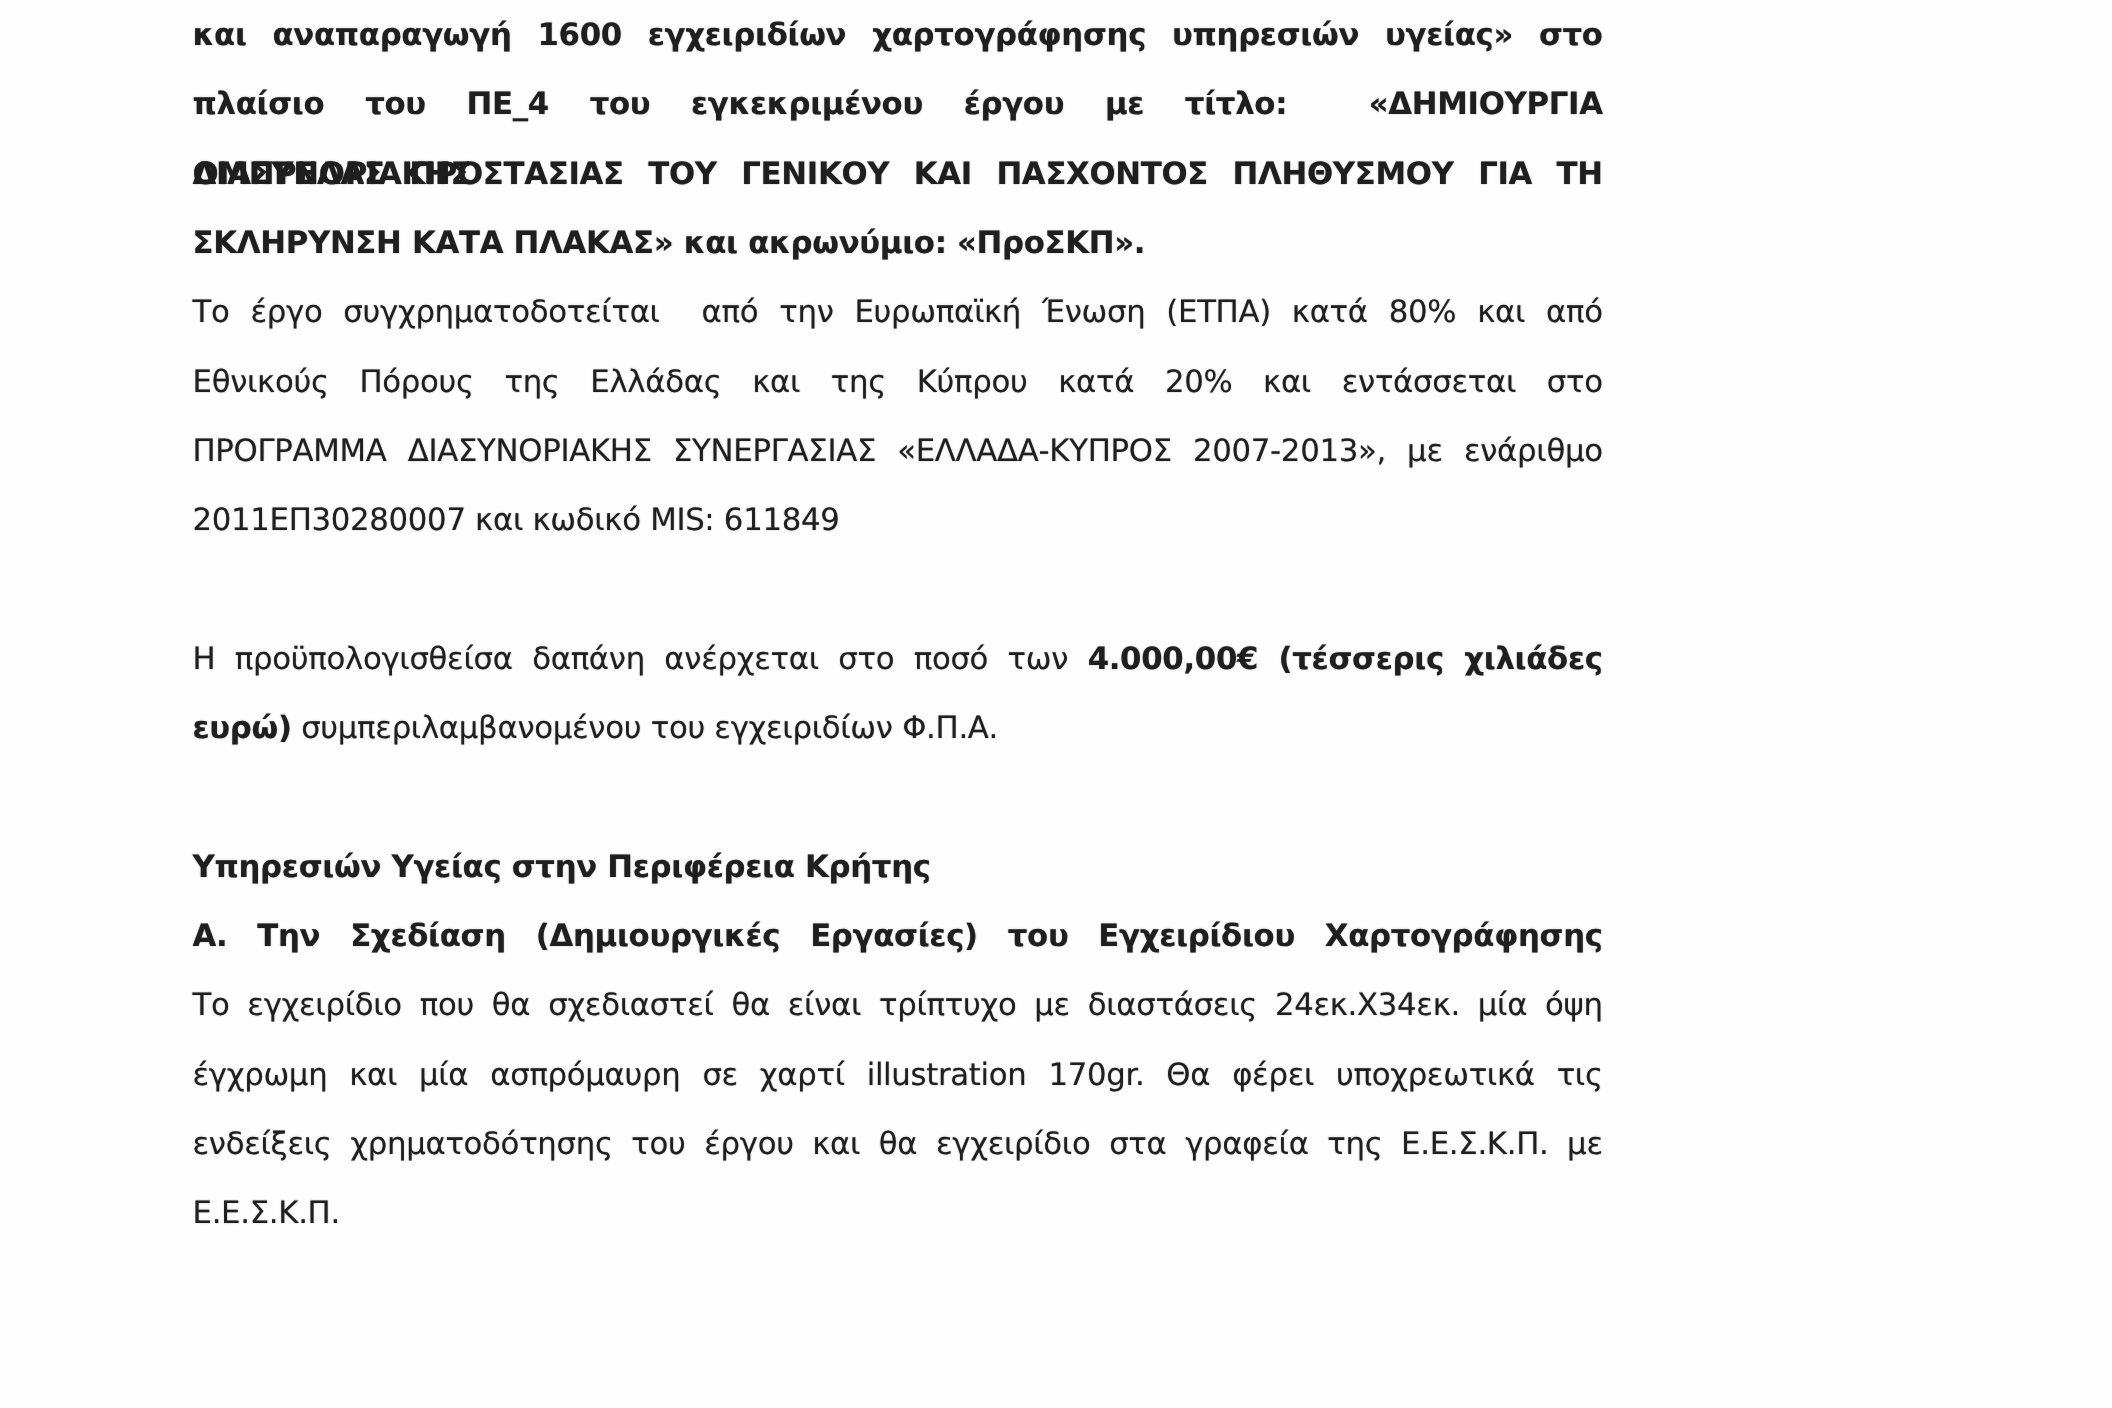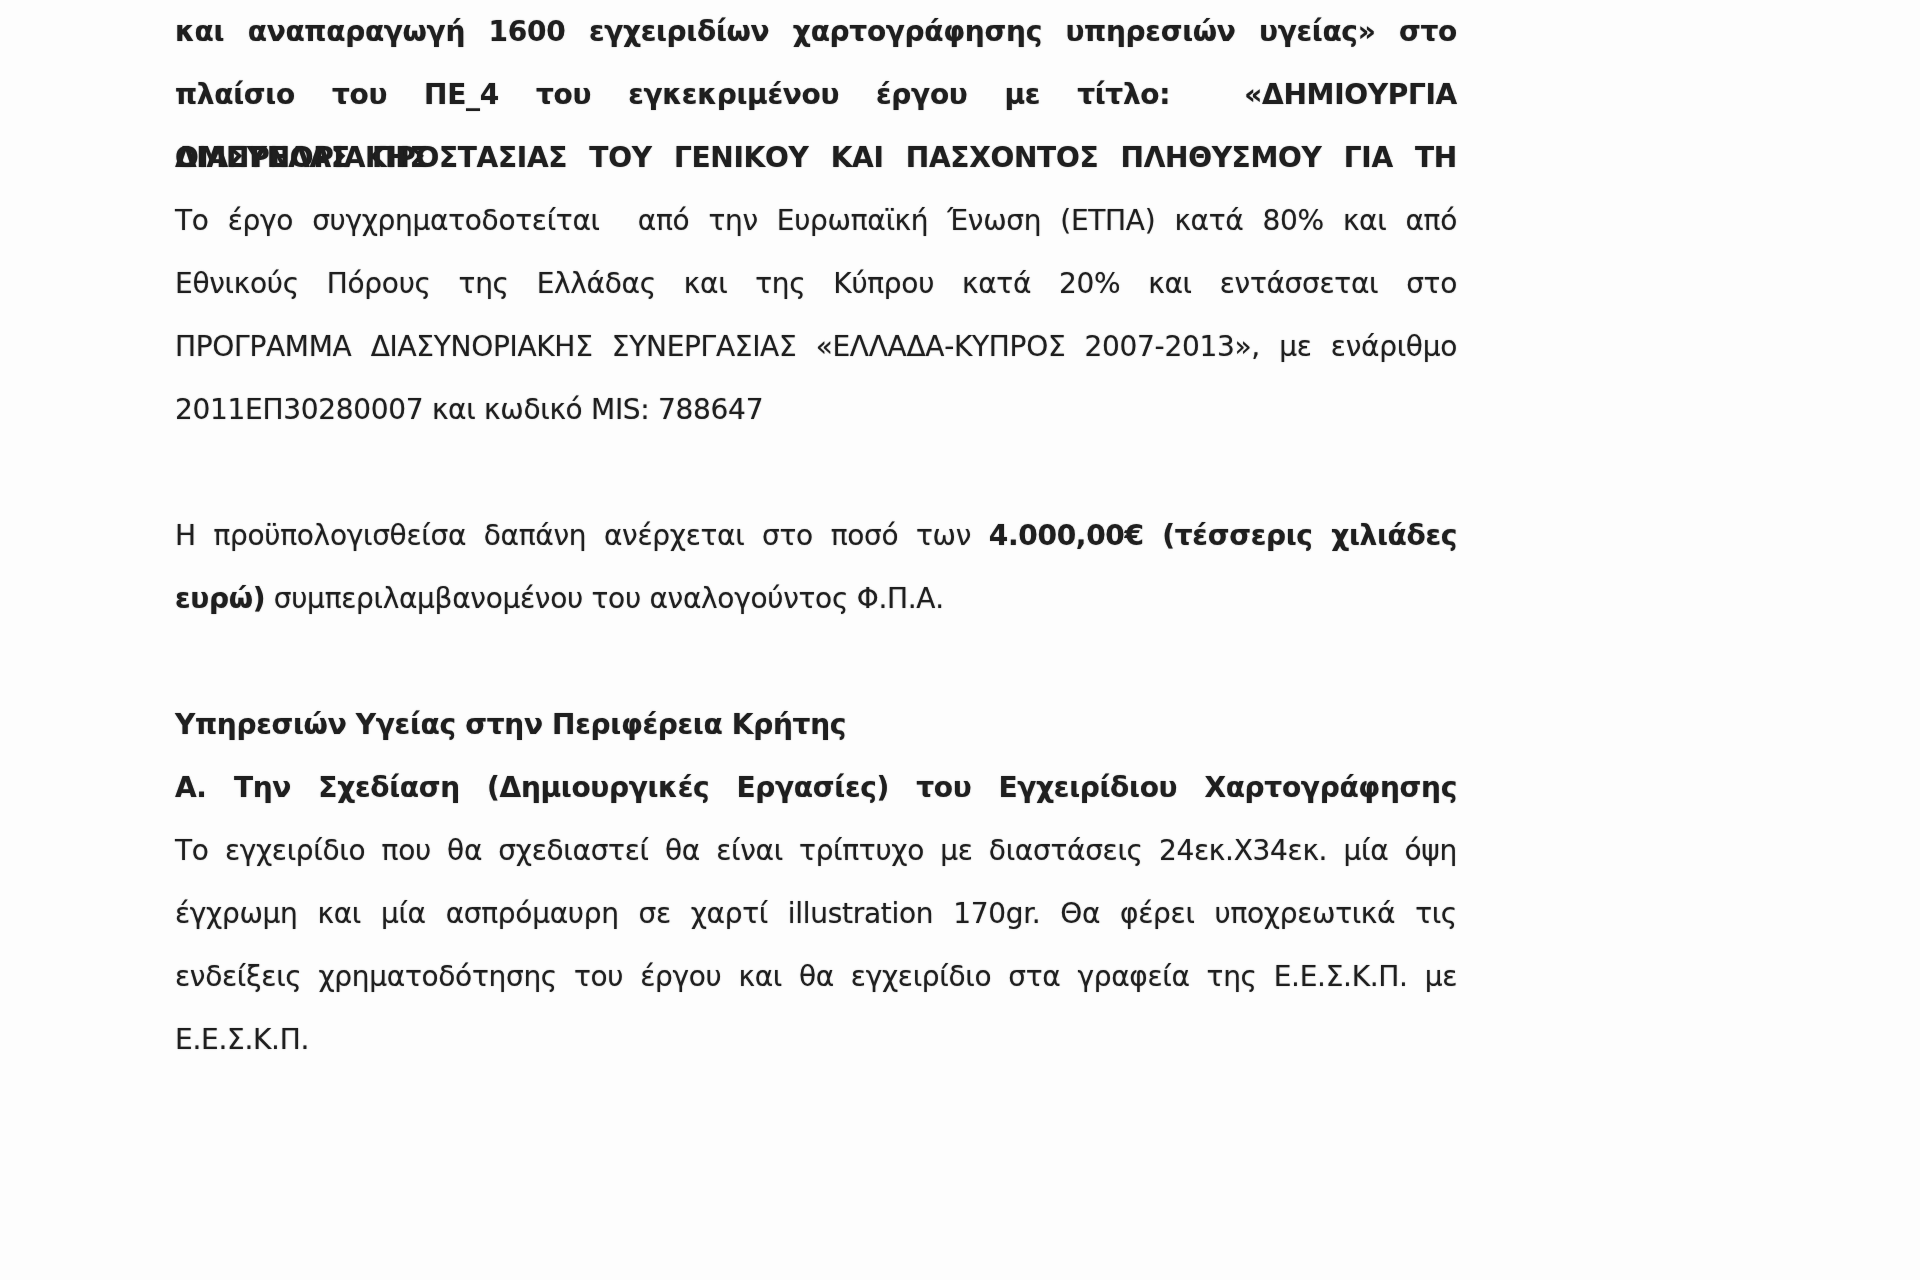--- a/index.html
+++ b/index.html
@@ -42,27 +42,28 @@
     font-weight: bold;
   }
 </style>
 </head>
 <body>
 
 <div class="page" id="document-page" style="background: rgb(253, 253, 253); color: rgb(31, 31, 31);">
     <div class="line justify"><span class="seg-bold">και αναπαραγωγή 1600 εγχειριδίων χαρτογράφησης υπηρεσιών υγείας» στο</span></div>
     <div class="line justify"><span class="seg-bold">πλαίσιο του ΠΕ_4 του εγκεκριμένου έργου με τίτλο:&nbsp; «ΔΗΜΙΟΥΡΓΙΑ ΔΙΑΣΥΝΟΡΙΑΚΗΣ</span></div>
     <div class="line justify"><span class="seg-bold">ΟΜΠΡΕΛΑΣ ΠΡΟΣΤΑΣΙΑΣ ΤΟΥ ΓΕΝΙΚΟΥ ΚΑΙ ΠΑΣΧΟΝΤΟΣ ΠΛΗΘΥΣΜΟΥ ΓΙΑ ΤΗ</span></div>
+    <div class="line"><span class="seg-bold">ΣΚΛΗΡΥΝΣΗ ΚΑΤΑ ΠΛΑΚΑΣ» και ακρωνύμιο: «ΠροΣΚΠ».</span></div>
     <div class="line justify"><span class="seg-regular">Το έργο συγχρηματοδοτείται&nbsp; από την Ευρωπαϊκή Ένωση (ΕΤΠΑ) κατά 80% και από</span></div>
     <div class="line justify"><span class="seg-regular">Εθνικούς Πόρους της Ελλάδας και της Κύπρου κατά 20% και εντάσσεται στο</span></div>
     <div class="line justify"><span class="seg-regular">ΠΡΟΓΡΑΜΜΑ ΔΙΑΣΥΝΟΡΙΑΚΗΣ ΣΥΝΕΡΓΑΣΙΑΣ «ΕΛΛΑΔΑ-ΚΥΠΡΟΣ 2007-2013», με ενάριθμο</span></div>
-    <div class="line"><span class="seg-regular">2011ΕΠ30280007 και κωδικό MIS: 788647</span></div>
+    <div class="line"><span class="seg-regular">2011ΕΠ30280007 και κωδικό MIS: 611849</span></div>
     <div class="line blank"></div>
     <div class="line justify"><span class="seg-regular">Η προϋπολογισθείσα δαπάνη ανέρχεται στο ποσό των </span><span class="seg-bold">4.000,00€ (τέσσερις χιλιάδες</span></div>
-    <div class="line"><span class="seg-bold">ευρώ)</span><span class="seg-regular"> συμπεριλαμβανομένου του αναλογούντος Φ.Π.Α.</span></div>
+    <div class="line"><span class="seg-bold">ευρώ)</span><span class="seg-regular"> συμπεριλαμβανομένου του εγχειριδίων Φ.Π.Α.</span></div>
     <div class="line blank"></div>
     <div class="line"><span class="seg-bold">Υπηρεσιών Υγείας στην Περιφέρεια Κρήτης</span></div>
     <div class="line justify"><span class="seg-bold">Α. Την Σχεδίαση (Δημιουργικές Εργασίες) του Εγχειρίδιου Χαρτογράφησης</span></div>
     <div class="line justify"><span class="seg-regular">Το εγχειρίδιο που θα σχεδιαστεί θα είναι τρίπτυχο με διαστάσεις 24εκ.Χ34εκ. μία όψη</span></div>
     <div class="line justify"><span class="seg-regular">έγχρωμη και μία ασπρόμαυρη σε χαρτί illustration 170gr. Θα φέρει υποχρεωτικά τις</span></div>
     <div class="line justify"><span class="seg-regular">ενδείξεις χρηματοδότησης του έργου και θα εγχειρίδιο στα γραφεία της Ε.Ε.Σ.Κ.Π. με</span></div>
     <div class="line"><span class="seg-regular">Ε.Ε.Σ.Κ.Π.</span></div>
   </div>
 
 </body></html>

